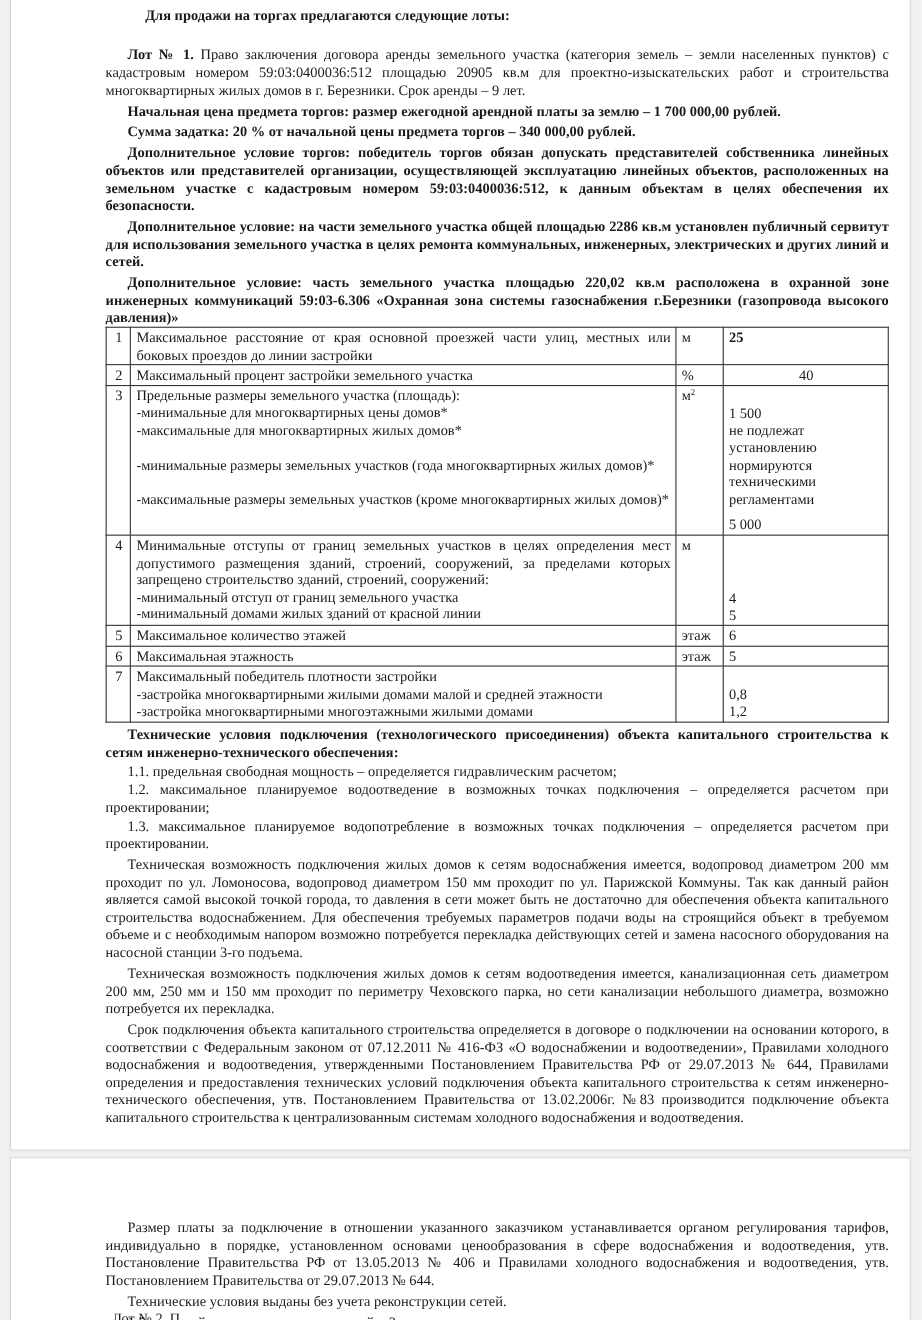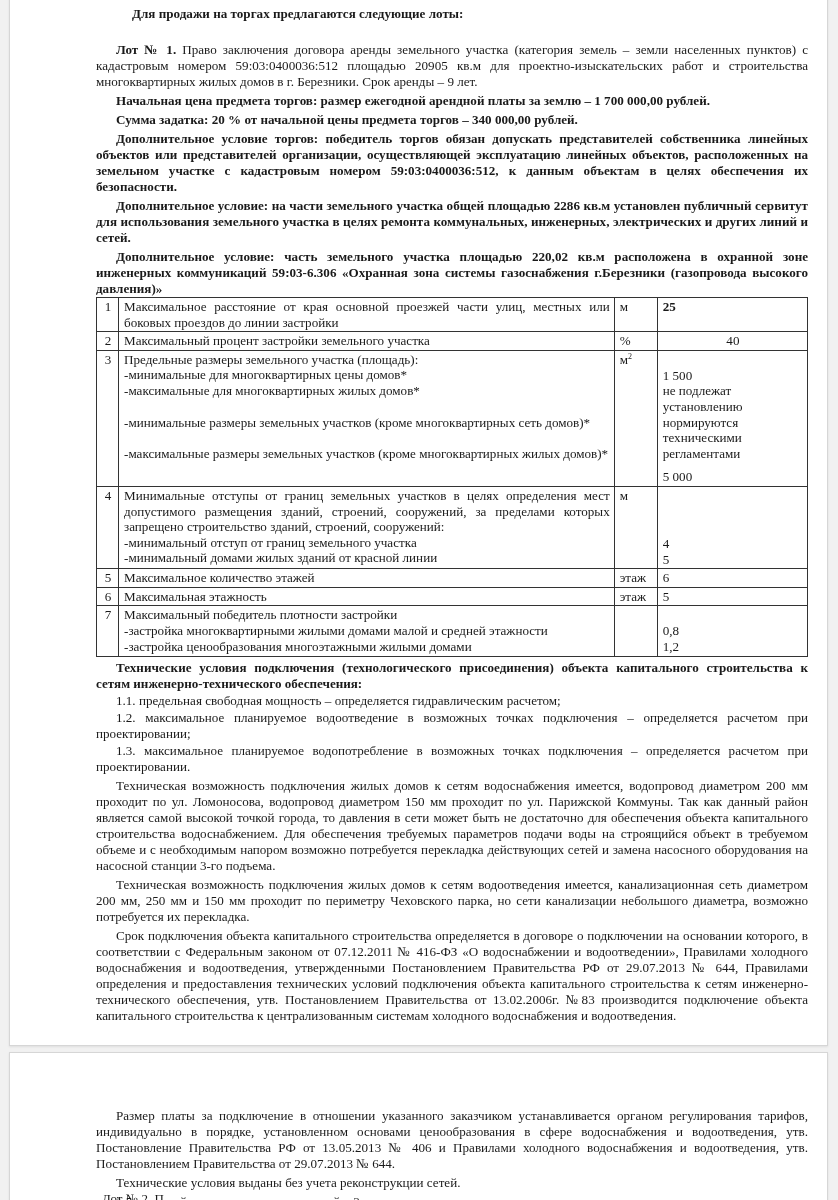--- a/index.html
+++ b/index.html
@@ -77,21 +77,21 @@
             <td class="val">
               <span class="sub" style="text-align: center;">40</span>
             </td>
           </tr>
           <tr>
             <td class="num">3</td>
             <td class="txt">
               <span class="sub">Предельные размеры земельного участка (площадь):</span>
               <span class="sub">-минимальные для многоквартирных цены домов*</span>
               <span class="sub">-максимальные для многоквартирных жилых домов*</span>
-              <span class="sub" style="margin-top: 16px;">-минимальные размеры земельных участков (кроме многоквартирных сеть домов)*</span>
+              <span class="sub" style="margin-top: 16px;">-минимальные размеры земельных участков (года многоквартирных жилых домов)*</span>
               <span class="sub" style="margin-top: 16px;">-максимальные размеры земельных участков (кроме многоквартирных жилых домов)*</span>
             </td>
             <td class="unit"><span>м</span><sup>2</sup></td>
             <td class="val">
               <span class="sub" style="text-align: left; margin-top: 16px;">1 500</span>
               <span class="sub" style="text-align: left; width: 100px;">не подлежат установлению нормируются техническими регламентами</span>
               <span class="sub" style="text-align: left; margin-top: 8px;">5 000</span>
             </td>
           </tr>
           <tr>
@@ -125,21 +125,21 @@
             <td class="unit"><span>этаж</span></td>
             <td class="val">
               <span class="sub" style="text-align: left;">5</span>
             </td>
           </tr>
           <tr>
             <td class="num">7</td>
             <td class="txt">
               <span class="sub">Максимальный победитель плотности застройки</span>
               <span class="sub">-застройка многоквартирными жилыми домами малой и средней этажности</span>
-              <span class="sub">-застройка ценообразования многоэтажными жилыми домами</span>
+              <span class="sub">-застройка многоквартирными многоэтажными жилыми домами</span>
             </td>
             <td class="unit"><span></span></td>
             <td class="val">
               <span class="sub" style="text-align: left; margin-top: 16px;">0,8</span>
               <span class="sub" style="text-align: left;">1,2</span>
             </td>
           </tr>
         </tbody>
     </table>
 

